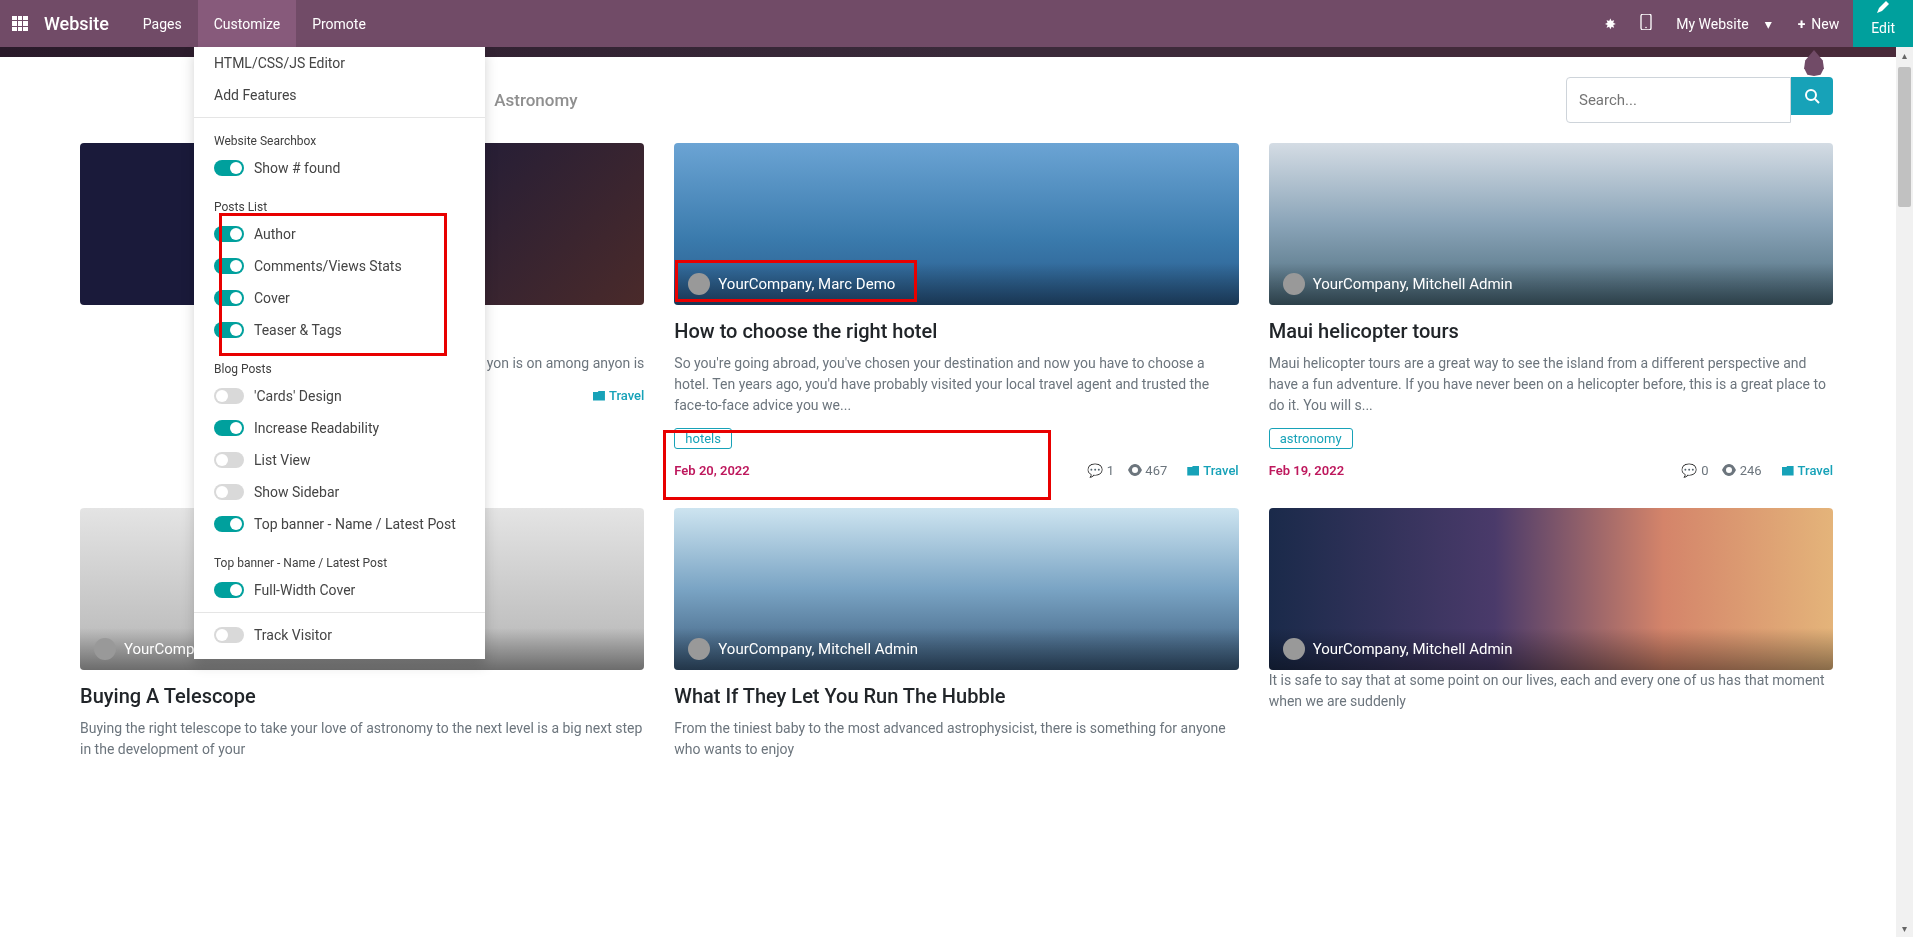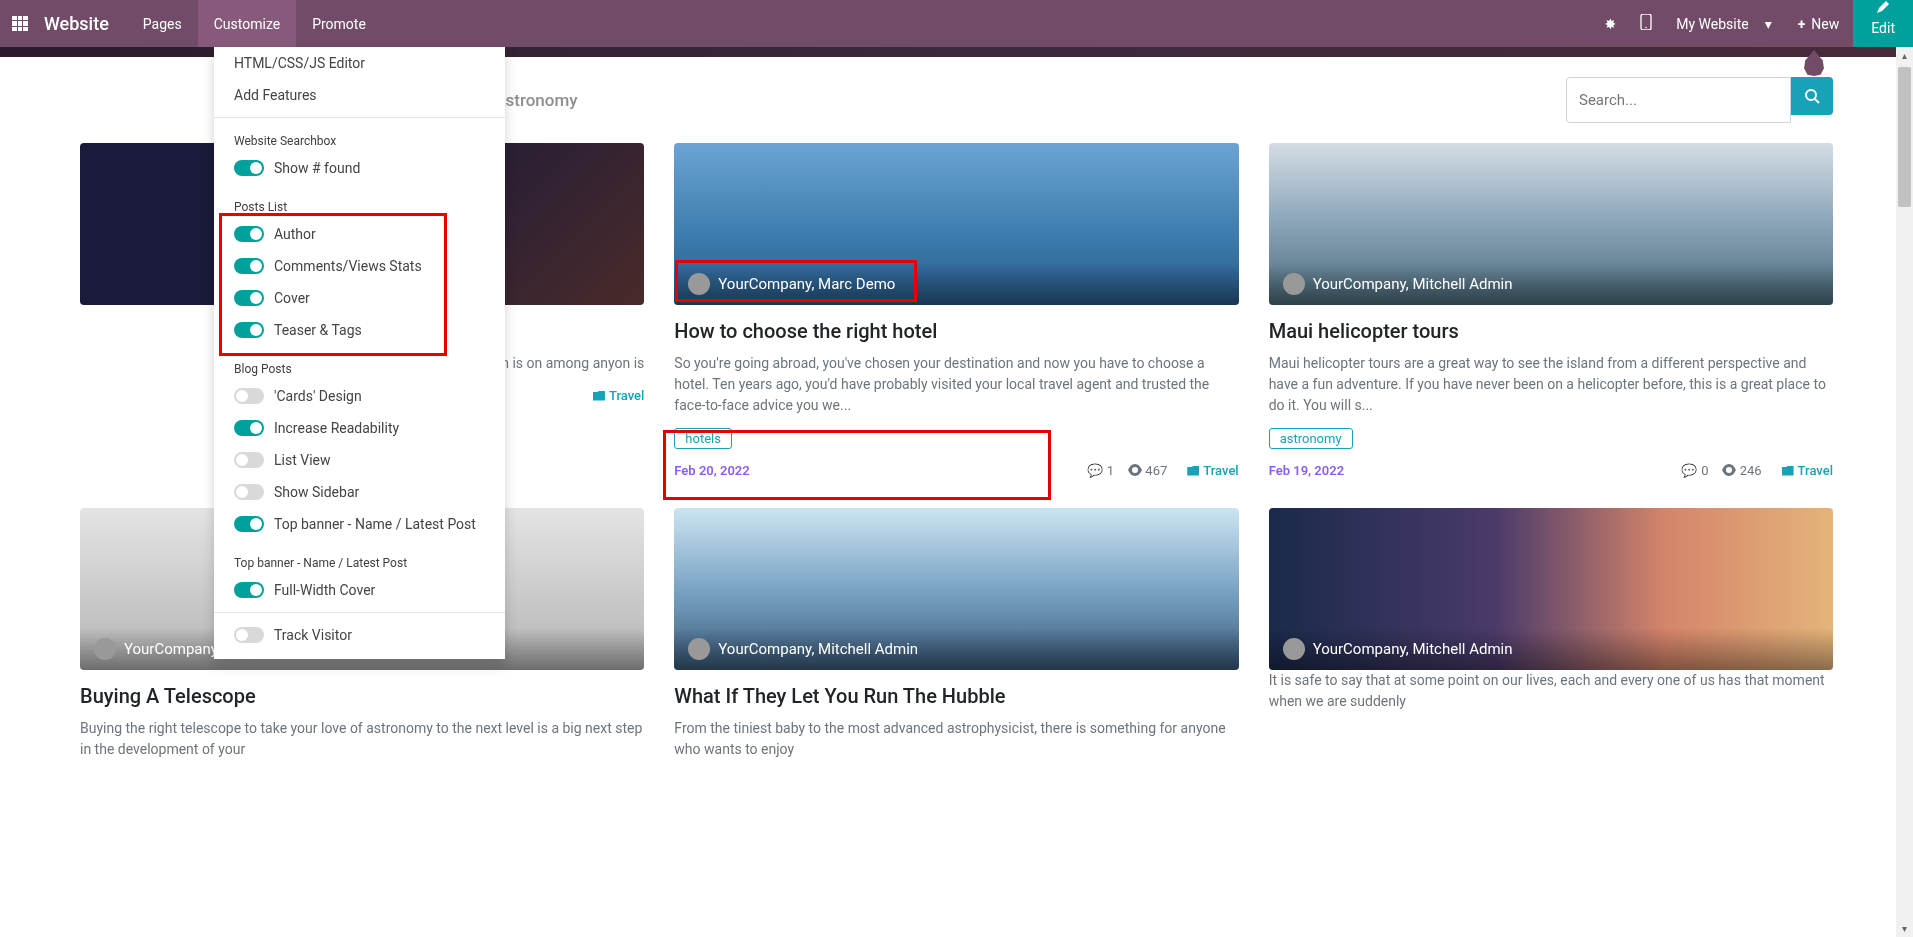--- a/index.html
+++ b/index.html
@@ -14,21 +14,21 @@
 .topnav-item { padding: 0 16px; height: 47px; display: flex; align-items: center; font-size: 14px; cursor: pointer; }
 .topnav-item.active { background: #875A7B; }
 .topbar-right { margin-left: auto; display: flex; align-items: center; height: 100%; }
 .top-icon { padding: 0 12px; cursor: pointer; font-size: 14px; }
 .mywebsite { padding: 0 12px; font-size: 14px; cursor: pointer; display: flex; align-items: center; gap: 16px; }
 .new-btn { padding: 0 14px; font-size: 14px; cursor: pointer; display: flex; align-items: center; gap: 6px; height: 47px; }
 .edit-btn { background: #00A09D; padding: 0 18px; height: 47px; display: flex; align-items: center; gap: 6px; font-size: 14px; cursor: pointer; flex-direction: column; }
 
 .banner-strip { height: 10px; background: linear-gradient(90deg, #2a1a2a, #3a2a3a, #4a2a3a); }
 
-.dropdown { position: absolute; top: 47px; left: 214px; width: 291px; background: #fff; box-shadow: 0 6px 12px rgba(0,0,0,.175); z-index: 200; padding-bottom: 8px; }
+.dropdown { position: absolute; top: 47px; left: 194px; width: 291px; background: #fff; box-shadow: 0 6px 12px rgba(0,0,0,.175); z-index: 200; padding-bottom: 8px; }
 .dd-item { padding: 8px 20px; font-size: 14px; color: #444; cursor: pointer; display: flex; align-items: center; }
 .dd-header { padding: 8px 20px 4px; font-size: 12px; color: #404040; margin-top: 8px; }
 .dd-divider { height: 1px; background: #e5e5e5; margin: 6px 0; }
 .toggle { width: 30px; height: 16px; border-radius: 10px; position: relative; margin-right: 10px; flex-shrink: 0; }
 .toggle.on { background: #00a09d; }
 .toggle.off { background: #d9d9d9; }
 .toggle::after { content: ''; position: absolute; width: 12px; height: 12px; background: #fff; border-radius: 50%; top: 2px; }
 .toggle.on::after { right: 2px; }
 .toggle.off::after { left: 2px; }
 
@@ -45,21 +45,21 @@
 .cards { display: grid; grid-template-columns: repeat(3, 1fr); gap: 30px; }
 .card { display: flex; flex-direction: column; position: relative; }
 .cover { height: 162px; border-radius: 4px; position: relative; overflow: hidden; background-size: cover; background-position: center; }
 .author-strip { position: absolute; bottom: 0; left: 0; right: 0; padding: 10px 14px; display: flex; align-items: center; gap: 8px; color: #fff; background: linear-gradient(transparent, rgba(0,0,0,.4)); font-size: 15px; }
 .avatar { width: 22px; height: 22px; border-radius: 50%; background: #999; flex-shrink: 0; }
 .card h3 { font-size: 20px; font-weight: 500; color: #212529; margin: 14px 0 10px; }
 .teaser { font-size: 14px; color: #6c757d; line-height: 1.5; }
 .tags { margin-top: 12px; }
 .tag { display: inline-block; border: 1px solid #17a2b8; color: #17a2b8; font-size: 13px; padding: 2px 10px; border-radius: 3px; }
 .meta { display: flex; align-items: center; margin-top: 14px; font-size: 13px; color: #6c757d; }
-.meta .date { font-weight: 600; color: #8b5cf6; }
+.meta .date { font-weight: 600; color: #be185d; }
 .meta .stats { margin-left: auto; display: flex; gap: 14px; align-items: center; }
 .meta .cat { margin-left: 20px; color: #17a2b8; font-weight: 500; display: flex; align-items: center; gap: 4px; }
 .folder-icon { display: inline-block; width: 12px; height: 10px; background: #17a2b8; clip-path: polygon(0 15%, 40% 15%, 50% 0, 100% 0, 100% 100%, 0 100%); }
 
 .red-box-author { position: absolute; border: 3px solid #e80000; top: 117px; left: 1px; width: 242px; height: 42px; z-index: 50; pointer-events: none; }
 .red-box-meta { position: absolute; border: 3px solid #e80000; top: 287px; left: -11px; width: 388px; height: 70px; z-index: 50; pointer-events: none; }
 
 .droplet { position: absolute; top: 50px; right: 88px; width: 22px; height: 26px; background: #714B67; clip-path: polygon(50% 0, 90% 40%, 95% 70%, 80% 95%, 50% 100%, 20% 95%, 5% 70%, 10% 40%); z-index: 90; }
 
 .scroll-track { position: fixed; right: 0; top: 47px; bottom: 0; width: 17px; background: #f1f1f1; }

